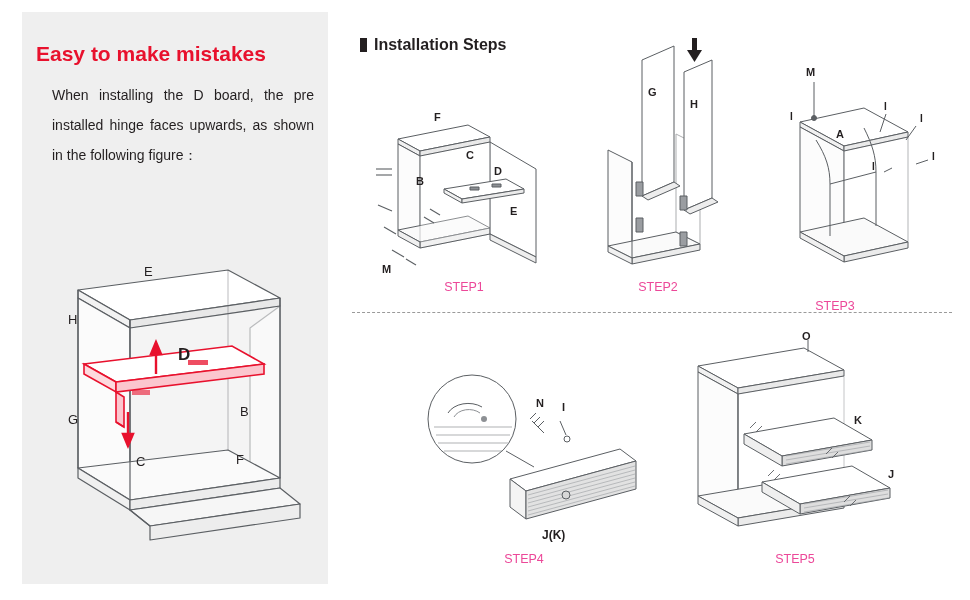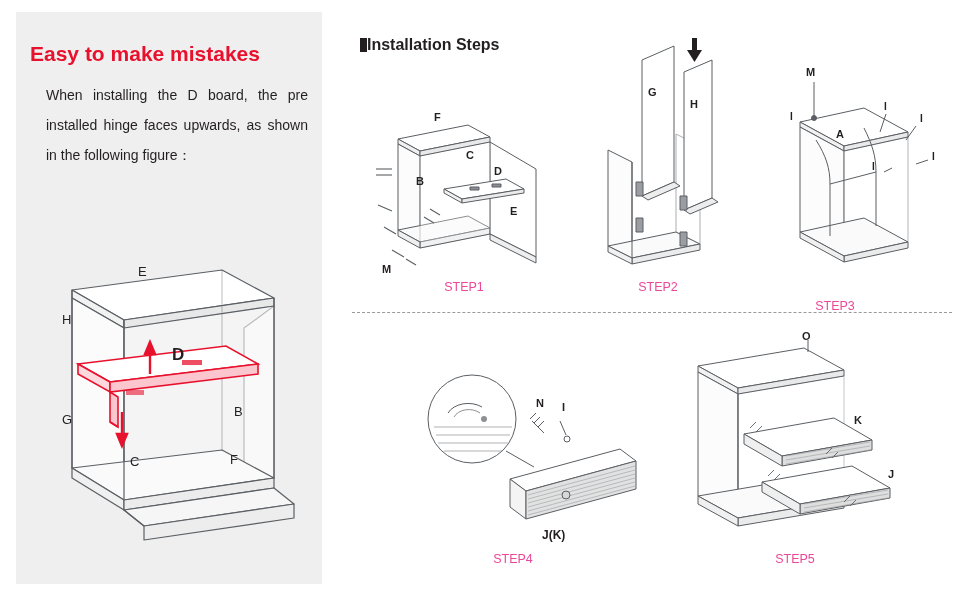--- a/index.html
+++ b/index.html
@@ -18,21 +18,21 @@
     position: relative;
     width: 970px;
     height: 600px;
     background: #ffffff;
     box-sizing: border-box;
   }
 
   
   #left-panel {
     position: absolute;
-    left: 16px;
+    left: 22px;
     top: 12px;
     width: 306px;
     height: 572px;
     background: #efefef;
     box-sizing: border-box;
   }
   #left-title {
     position: absolute;
     left: 14px;
     top: 30px;
@@ -67,20 +67,21 @@
     top: 12px;
     width: 606px;
     height: 572px;
   }
   #steps-header {
     position: absolute;
     left: 12px;
     top: 24px;
     display: flex;
     align-items: center;
+    gap: 7px;
   }
   .header-mark {
     display: inline-block;
     width: 7px;
     height: 14px;
     background: #231f20;
   }
   #steps-header-text {
     font-size: 16px;
     font-weight: bold;
@@ -348,21 +349,21 @@
             <line x1="114" y1="154" x2="221" y2="125"></line>
             <line x1="114" y1="158" x2="221" y2="129"></line>
           </g>
           <circle cx="152" cy="138" r="4" fill="#d8d8d8"></circle>
         </g>
         <text x="122" y="50" font-size="11" font-weight="bold">N</text>
         <text x="148" y="54" font-size="11" font-weight="bold">I</text>
         <text x="128" y="182" font-size="12" font-weight="bold">J(K)</text>
       </svg>
     </div>
-    <div class="step-label" style="left:110px; top:540px; width:110px;text-align:center;">STEP4</div>
+    <div class="step-label" style="left:121px; top:540px; width:110px;text-align:center;">STEP4</div>
 
     <div class="fig" style="left:310px; top:320px; width:250px; height:215px;">
       <svg width="250" height="215" viewBox="0 0 250 215">
         <g fill="none" stroke="#5b5f63" stroke-width="1" stroke-linejoin="round">
 
           <polygon points="40,34 146,16 186,38 80,56" fill="#ffffff"></polygon>
           <polygon points="40,34 80,56 80,62 40,40" fill="#f1f1f1"></polygon>
           <polygon points="80,56 186,38 186,44 80,62" fill="#e9e9e9"></polygon>
 
           <polygon points="40,40 80,62 80,186 40,164" fill="#fcfcfc"></polygon>

